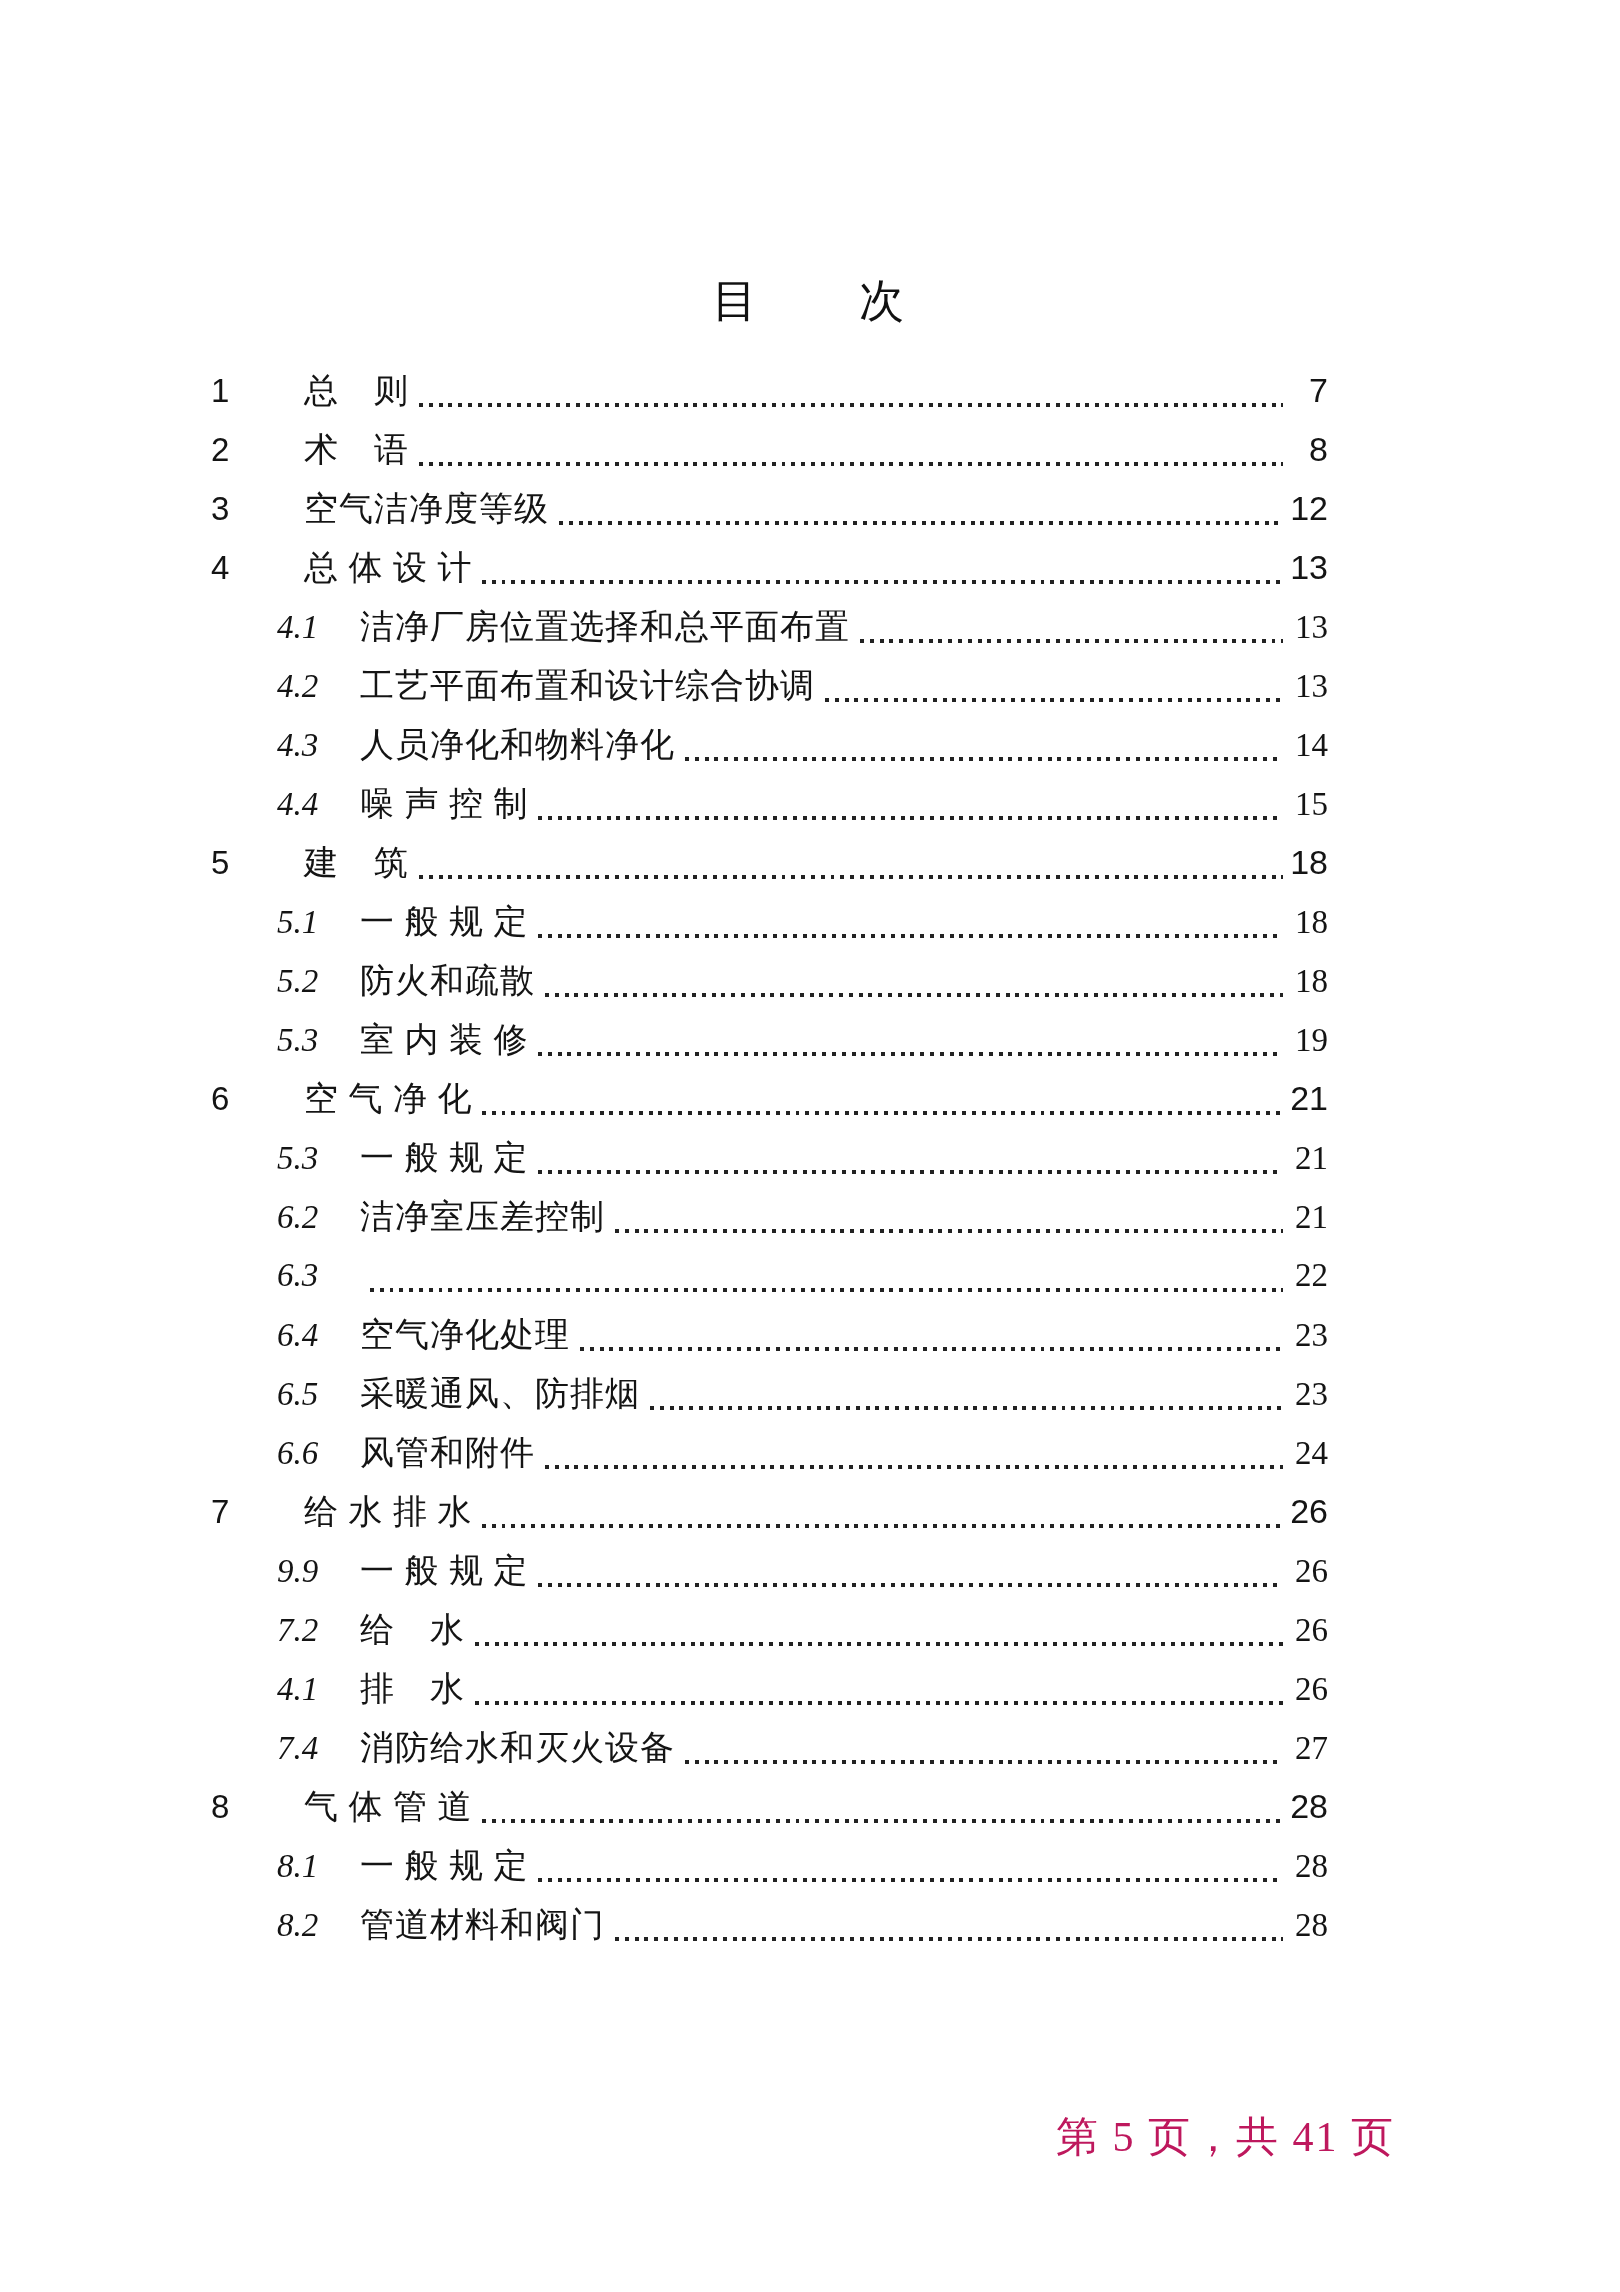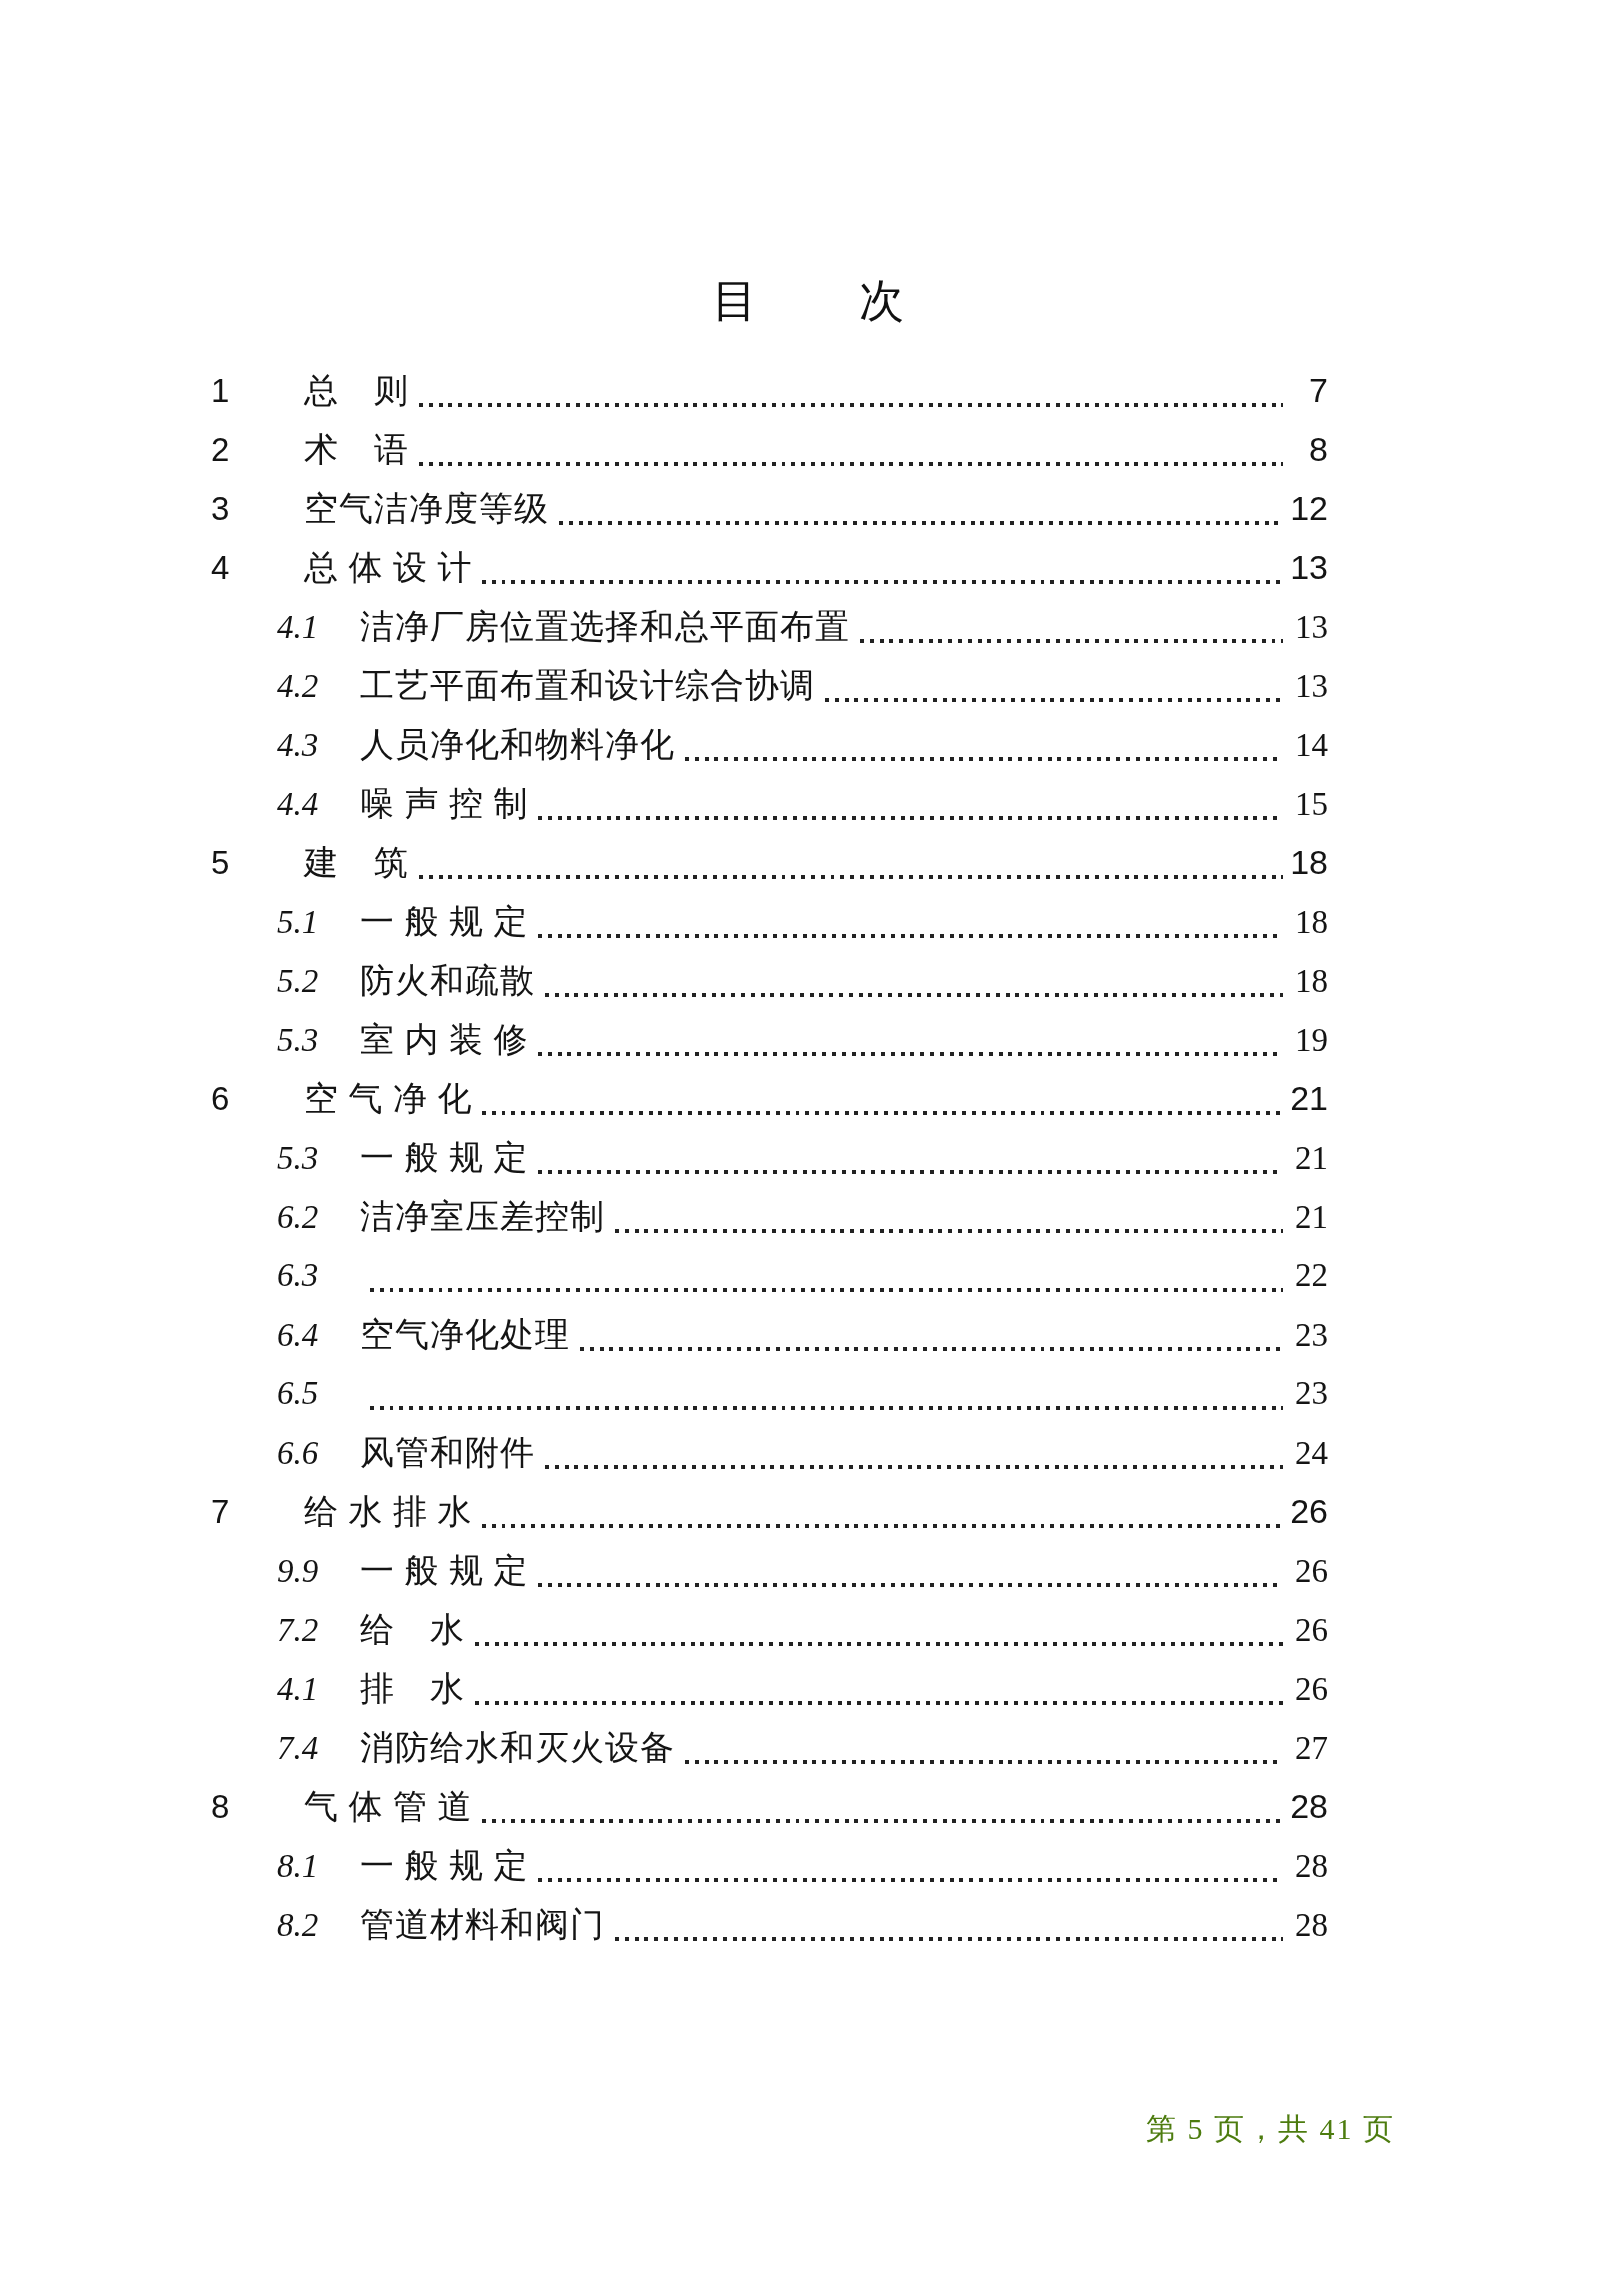--- a/index.html
+++ b/index.html
@@ -75,23 +75,23 @@
     font-size: 33px;
   }
   .level-1 .toc-page {
     font-family: "Liberation Sans", "DejaVu Sans", sans-serif;
     font-size: 34px;
   }
   .page-footer {
     position: absolute;
     top: 2109px;
     right: 225px;
-    font-size: 30px;
+    font-size: 42px;
     letter-spacing: 2px;
-    color: #4d7c0f;
+    color: #be185d;
   }
 </style>
 </head>
 <body>
 
 <div class="doc-title">目　　次</div>
 
 <div class="toc">
   <div class="toc-row level-1">
     <span class="toc-num">1</span>
@@ -207,20 +207,21 @@
 
   <div class="toc-row level-2">
     <span class="toc-num">6.4</span>
     <span class="toc-title">空气净化处理</span>
     <span class="toc-dots"></span>
     <span class="toc-page">23</span>
   </div>
 
   <div class="toc-row level-2">
     <span class="toc-num">6.5</span>
+    <span class="toc-title">采暖通风、防排烟</span>
     <span class="toc-dots"></span>
     <span class="toc-page">23</span>
   </div>
 
   <div class="toc-row level-2">
     <span class="toc-num">6.6</span>
     <span class="toc-title">风管和附件</span>
     <span class="toc-dots"></span>
     <span class="toc-page">24</span>
   </div>

